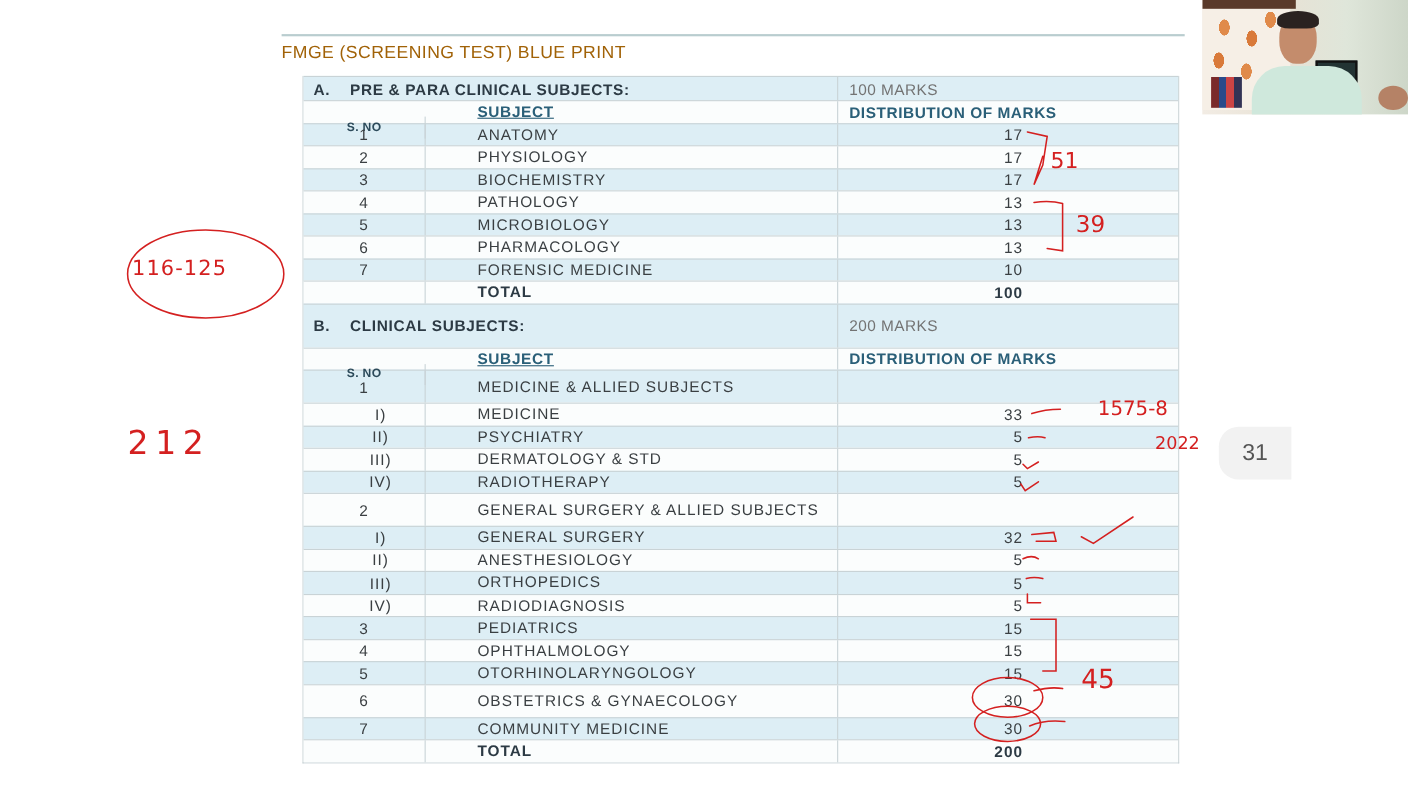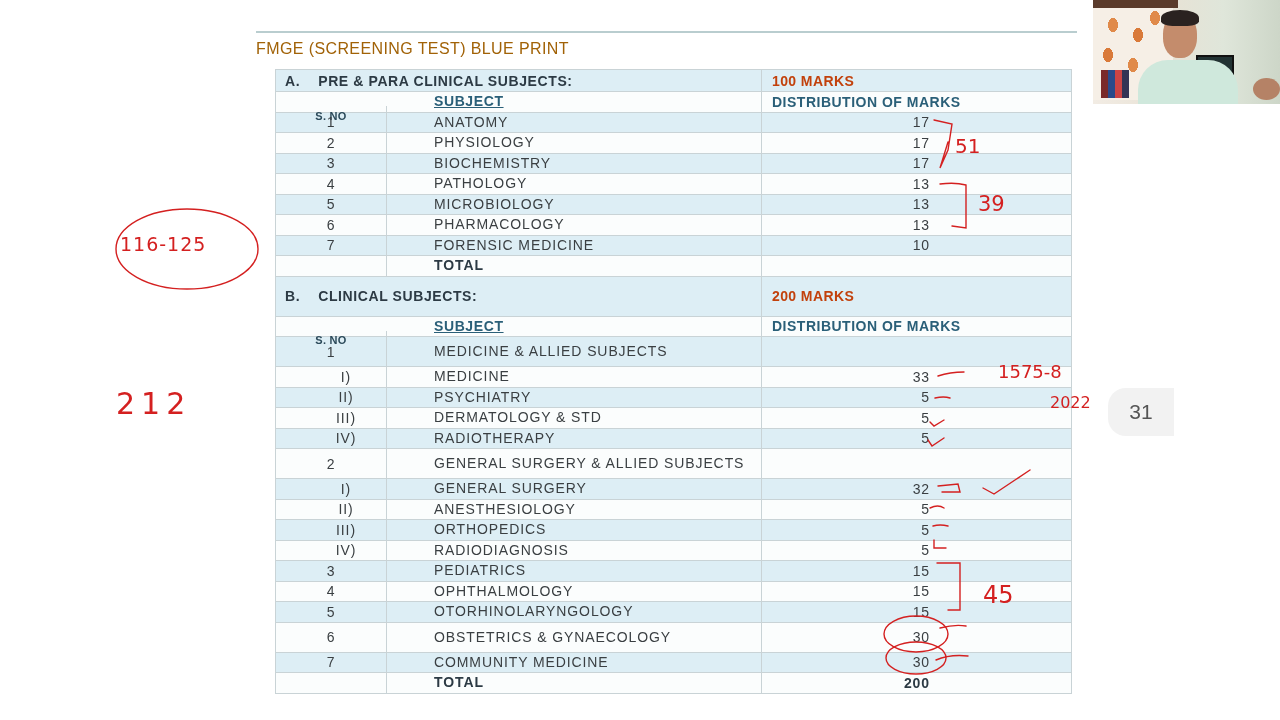--- a/index.html
+++ b/index.html
@@ -32,21 +32,21 @@
   .c2 { width: 375px; height: 100%; display: flex; align-items: center; padding-left: 47px; box-sizing: border-box; border-right: 1px solid #c9d3d6; line-height: 13px; }
   .c3 { flex: 1; height: 100%; display: flex; align-items: center; justify-content: flex-end; padding-right: 141px; box-sizing: border-box; text-align: right; }
   .sno-roman { padding-left: 30px; }
   .section .sec-left, .section-b .sec-left {
     width: 486px; height: 100%; display: flex; align-items: center; padding-left: 9px; box-sizing: border-box;
     border-right: 1px solid #c9d3d6; font-weight: bold; font-size: 14px; color: #2c3a44; letter-spacing: 0.6px;
   }
   .sec-left .letter { margin-right: 18px; }
   .section .sec-right, .section-b .sec-right {
     flex: 1; height: 100%; display: flex; align-items: center; padding-left: 10px; box-sizing: border-box;
-    font-weight: bold; font-size: 14px; color: #c2410c; letter-spacing: 0.4px;
+    font-weight: normal; font-size: 14px; color: #737373; letter-spacing: 0.4px;
   }
   .hdr .c1 { font-size: 11px; font-weight: bold; color: #2c4a5a; letter-spacing: 0.3px; margin-top: 28px; }
   .hdr .c2 { font-weight: bold; color: #2a5f78; letter-spacing: 0.6px; text-decoration: underline; }
   .hdr .c3 { justify-content: flex-start; padding-left: 10px; padding-right: 0; font-weight: bold; color: #2a5f78; letter-spacing: 0.5px; }
   .bold { font-weight: bold; color: #2c3a44; }
   .annot { position: absolute; color: #d42020; font-family: "DejaVu Sans", sans-serif; pointer-events: none; }
   .page-num-badge {
     position: absolute; left: 1108px; top: 388px; width: 66px; height: 48px;
     background: #f2f2f2; border-radius: 18px 0 0 18px; display: flex; align-items: center; justify-content: center;
     font-size: 21px; color: #555; font-family: "Liberation Sans", sans-serif;
@@ -124,20 +124,21 @@
       <div class="c3">13</div>
     </div>
   <div class="row blue">
       <div class="c1">7</div>
       <div class="c2">FORENSIC MEDICINE</div>
       <div class="c3">10</div>
     </div>
   <div class="row white">
       <div class="c1"></div>
       <div class="c2 bold">TOTAL</div>
+      <div class="c3 bold">100</div>
     </div>
 
   <div class="row section-b blue">
     <div class="sec-left">
         <span class="letter">B.</span>
         <span>CLINICAL SUBJECTS:</span>
       </div>
     <div class="sec-right">200 MARKS</div>
   </div>
   <div class="row hdr white">
@@ -254,21 +255,21 @@
     <path d="M940 628 Q955 624 966 626"></path>
     <path d="M936 660 Q950 654 968 656"></path>
   </g>
 </svg>
 <div class="annot" style="left:955px;top:134px;font-size:20px;">51</div>
 <div class="annot" style="left:978px;top:192px;font-size:21px;">39</div>
 <div class="annot" style="left:120px;top:233px;font-size:19px;letter-spacing:1px;">116-125</div>
 <div class="annot" style="left:116px;top:386px;font-size:30px;letter-spacing:6px;">212</div>
 <div class="annot" style="left:998px;top:361px;font-size:18px;">1575-8</div>
 <div class="annot" style="left:1050px;top:393px;font-size:16px;">2022</div>
-<div class="annot" style="left:983px;top:581px;font-size:24px;">45</div>
+<div class="annot" style="left:983px;top:603px;font-size:24px;">45</div>
 
 <div class="page-num-badge">31</div>
 
 <div class="webcam">
   <div class="curtain"></div>
   <div class="curtain-top"></div>
   <div class="books"></div>
   <div class="monitor"></div>
   <div class="person-body"></div>
   <div class="person-head"></div>

